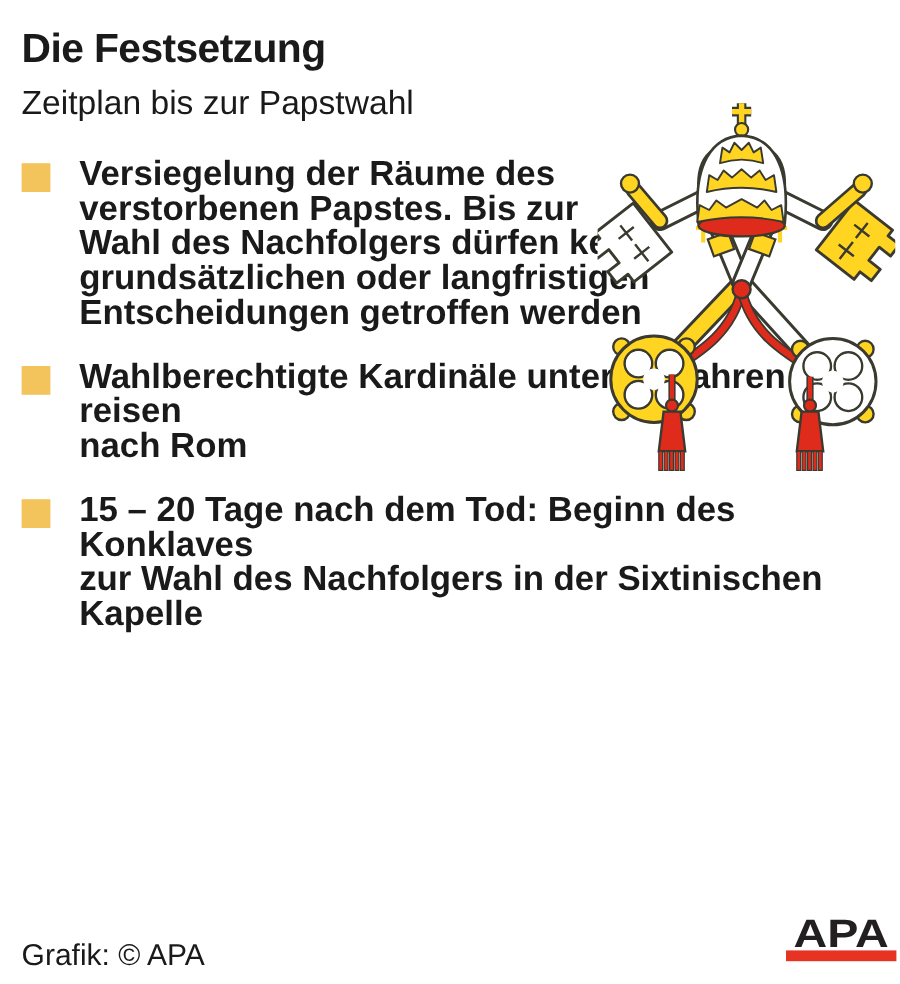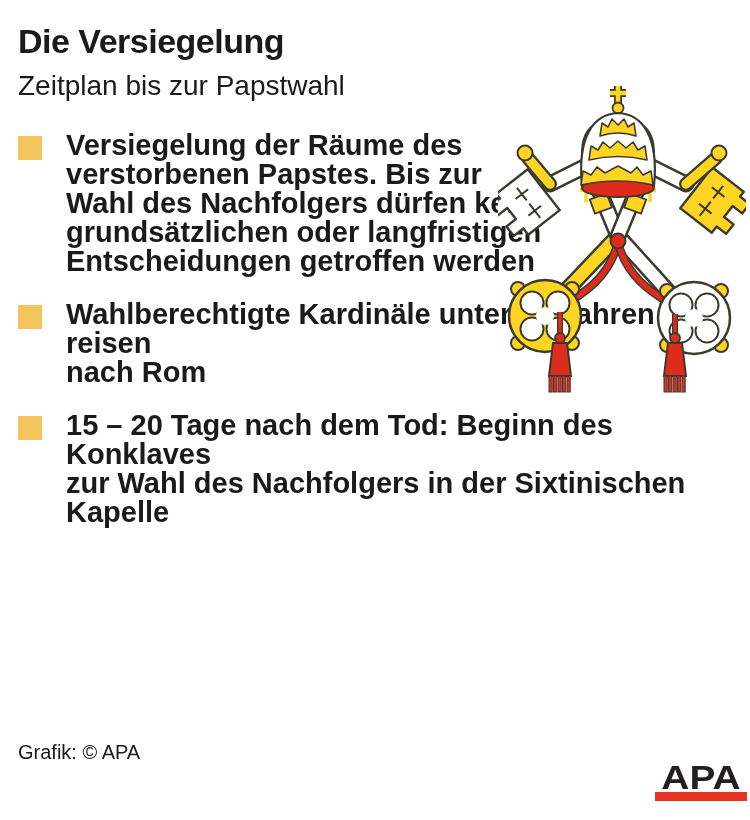--- a/index.html
+++ b/index.html
@@ -14,34 +14,34 @@
   .subtitle{position:absolute;left:18px;top:70px;font-size:28px;}
   .items{position:absolute;left:18px;top:131px;width:710px;}
   .item{display:flex;align-items:flex-start;font-weight:bold;}
   .item .bullet{
     width:24px;height:24px;background:#F3C45C;margin:5px 24px 0 0;flex:none;
   }
   .item .txt{font-size:29px;line-height:29px;white-space:pre-line;}
   .mb1{margin-bottom:24px}.mb2{margin-bottom:31px}.mb3{margin-bottom:24px}
   .mb4{margin-bottom:23px}.mb5{margin-bottom:0}
   .emblem{position:absolute;left:498px;top:84px;width:248px;height:335px;}
-  .credit{position:absolute;left:18px;top:741px;font-size:20px;}
+  .credit{position:absolute;left:18px;top:782px;font-size:25px;}
   .apa-logo{position:absolute;left:655px;top:761px;width:92px;text-align:center;}
   .apa-text{
     font-size:33px;font-weight:800;color:#231f20;line-height:33px;
     transform:scaleX(1.18);transform-origin:center;letter-spacing:0px;
   }
   .apa-bar{width:92px;height:9px;background:#E63323;margin-top:-2px;}
 </style>
 </head>
 <body>
 
 <div class="canvas">
 
-  <div class="title">Die Versiegelung</div>
+  <div class="title">Die Festsetzung</div>
   <div class="subtitle">Zeitplan bis zur Papstwahl</div>
 
   <div class="items">
     <div class="item mb1">
       <div class="bullet" style="background: rgb(243, 196, 92);"></div>
       <div class="txt">Versiegelung der Räume des
 verstorbenen Papstes. Bis zur
 Wahl des Nachfolgers dürfen keine
 grundsätzlichen oder langfristigen
 Entscheidungen getroffen werden</div>

